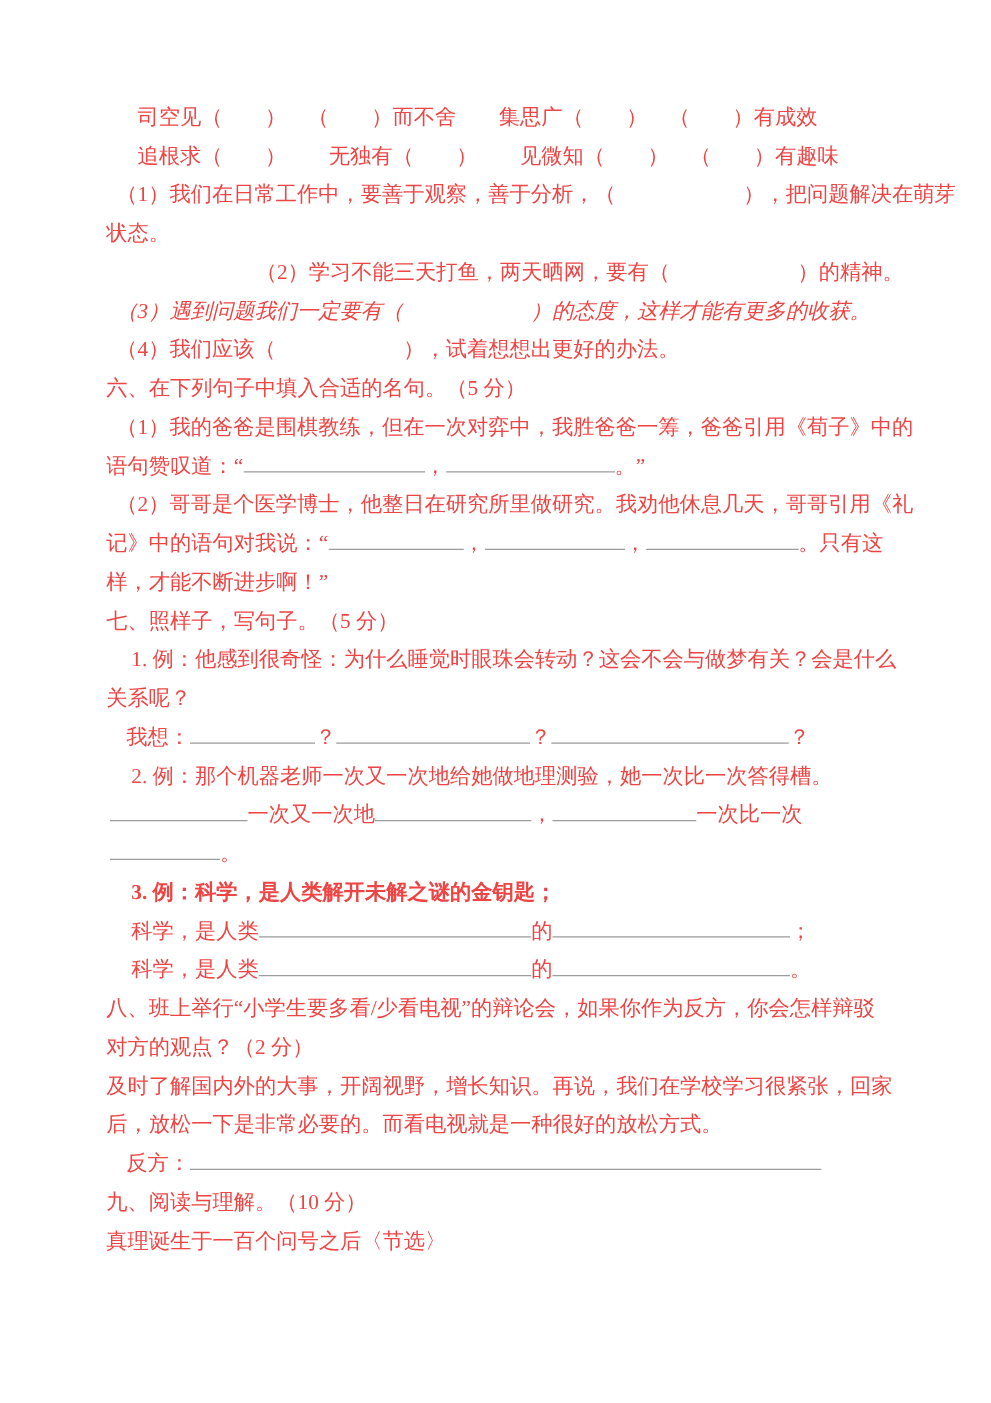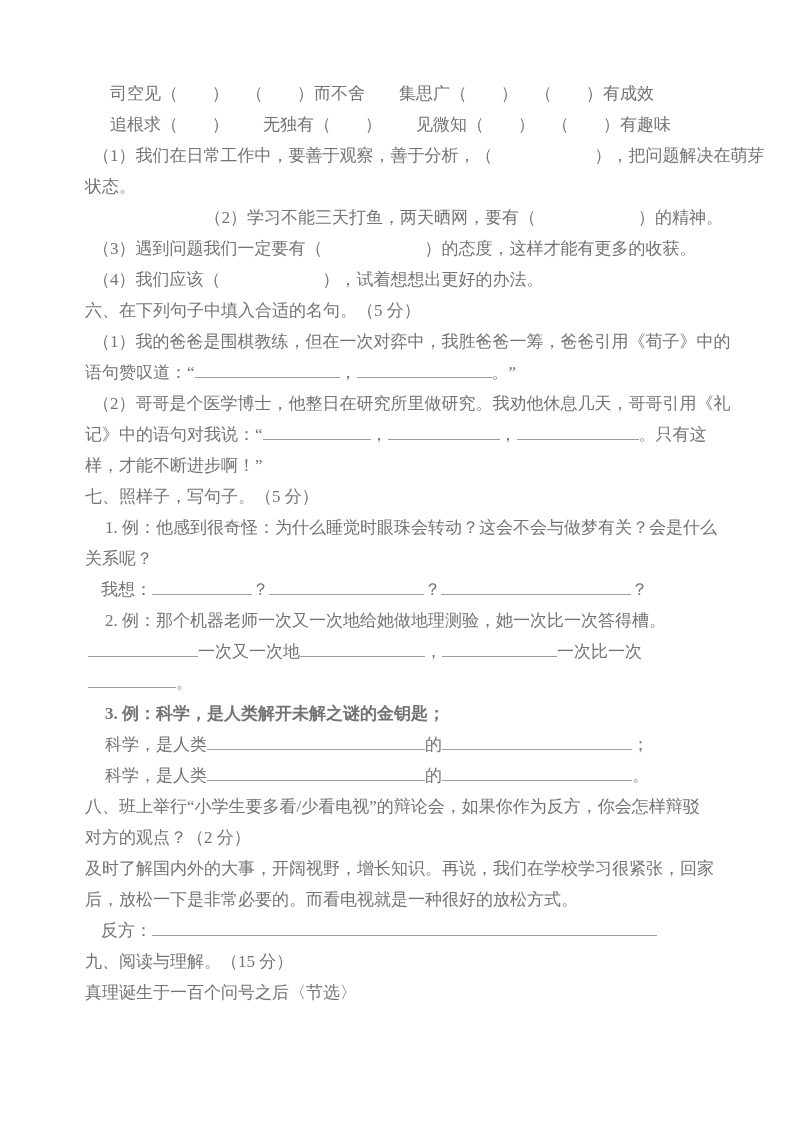--- a/index.html
+++ b/index.html
@@ -32,27 +32,27 @@
   .blank {
     display: inline-block;
     height: 0.95em;
     border-bottom: 1.5px solid #9c9c9c;
     vertical-align: baseline;
   }
 </style>
 </head>
 <body>
 
-<div id="page" style="color: #737373; background: rgb(255, 255, 255);">
+<div id="page" style="color: #ef4444; background: rgb(255, 255, 255);">
     <div class="line" style="padding-left: 25px;"><span>司空见（　　）　（　　）而不舍　　集思广（　　）　（　　）有成效</span></div>
     <div class="line" style="padding-left: 25px;"><span>追根求（　　）　　无独有（　　）　　见微知（　　）　（　　）有趣味</span></div>
     <div class="line" style="padding-left: 8px;"><span>（1）我们在日常工作中，要善于观察，善于分析，（　　　　　　），把问题解决在萌芽</span></div>
     <div class="line"><span>状态。</span></div>
     <div class="line" style="padding-left: 8px; text-align: right;"><span>（2）学习不能三天打鱼，两天晒网，要有（　　　　　　）的精神。</span></div>
-    <div class="line" style="padding-left: 8px;"><span>（3）遇到问题我们一定要有（　　　　　　）的态度，这样才能有更多的收获。</span></div>
+    <div class="line" style="padding-left: 8px; font-style: italic;"><span>（3）遇到问题我们一定要有（　　　　　　）的态度，这样才能有更多的收获。</span></div>
     <div class="line" style="padding-left: 8px;"><span>（4）我们应该（　　　　　　），试着想想出更好的办法。</span></div>
     <div class="line"><span>六、在下列句子中填入合适的名句。（5 分）</span></div>
     <div class="line" style="padding-left: 8px;"><span>（1）我的爸爸是围棋教练，但在一次对弈中，我胜爸爸一筹，爸爸引用《荀子》中的</span></div>
     <div class="line"><span>语句赞叹道：“</span><span class="blank" style="width: 145px; border-bottom-color: rgb(156, 156, 156);"></span><span>，</span><span class="blank" style="width: 135px; border-bottom-color: rgb(156, 156, 156);"></span><span>。”</span></div>
     <div class="line" style="padding-left: 8px;"><span>（2）哥哥是个医学博士，他整日在研究所里做研究。我劝他休息几天，哥哥引用《礼</span></div>
     <div class="line"><span>记》中的语句对我说：“</span><span class="blank" style="width: 108px; border-bottom-color: rgb(156, 156, 156);"></span><span>，</span><span class="blank" style="width: 112px; border-bottom-color: rgb(156, 156, 156);"></span><span>，</span><span class="blank" style="width: 122px; border-bottom-color: rgb(156, 156, 156);"></span><span>。只有这</span></div>
     <div class="line"><span>样，才能不断进步啊！”</span></div>
     <div class="line"><span>七、照样子，写句子。（5 分）</span></div>
     <div class="line" style="padding-left: 20px;"><span>1. 例：他感到很奇怪：为什么睡觉时眼珠会转动？这会不会与做梦有关？会是什么</span></div>
     <div class="line"><span>关系呢？</span></div>
@@ -61,15 +61,15 @@
     <div class="line" style="padding-left: 3px;"><span class="blank" style="width: 110px; border-bottom-color: rgb(156, 156, 156);"></span><span>一次又一次地</span><span class="blank" style="width: 125px; border-bottom-color: rgb(156, 156, 156);"></span><span>，</span><span class="blank" style="width: 115px; border-bottom-color: rgb(156, 156, 156);"></span><span>一次比一次</span></div>
     <div class="line" style="padding-left: 3px;"><span class="blank" style="width: 88px; border-bottom-color: rgb(156, 156, 156);"></span><span>。</span></div>
     <div class="line" style="padding-left: 20px; font-weight: bold;"><span>3. 例：科学，是人类解开未解之谜的金钥匙；</span></div>
     <div class="line" style="padding-left: 20px;"><span>科学，是人类</span><span class="blank" style="width: 218px; border-bottom-color: rgb(156, 156, 156);"></span><span>的</span><span class="blank" style="width: 190px; border-bottom-color: rgb(156, 156, 156);"></span><span>；</span></div>
     <div class="line" style="padding-left: 20px;"><span>科学，是人类</span><span class="blank" style="width: 218px; border-bottom-color: rgb(156, 156, 156);"></span><span>的</span><span class="blank" style="width: 190px; border-bottom-color: rgb(156, 156, 156);"></span><span>。</span></div>
     <div class="line"><span>八、班上举行“小学生要多看/少看电视”的辩论会，如果你作为反方，你会怎样辩驳</span></div>
     <div class="line"><span>对方的观点？（2 分）</span></div>
     <div class="line"><span>及时了解国内外的大事，开阔视野，增长知识。再说，我们在学校学习很紧张，回家</span></div>
     <div class="line"><span>后，放松一下是非常必要的。而看电视就是一种很好的放松方式。</span></div>
     <div class="line" style="padding-left: 16px;"><span>反方：</span><span class="blank" style="width: 505px; border-bottom-color: rgb(156, 156, 156);"></span></div>
-    <div class="line"><span>九、阅读与理解。（15 分）</span></div>
+    <div class="line"><span>九、阅读与理解。（10 分）</span></div>
     <div class="line center"><span>真理诞生于一百个问号之后〈节选〉</span></div>
   </div>
 
 </body></html>

